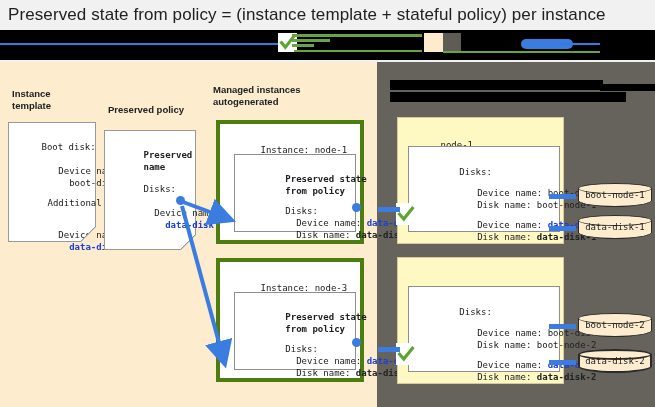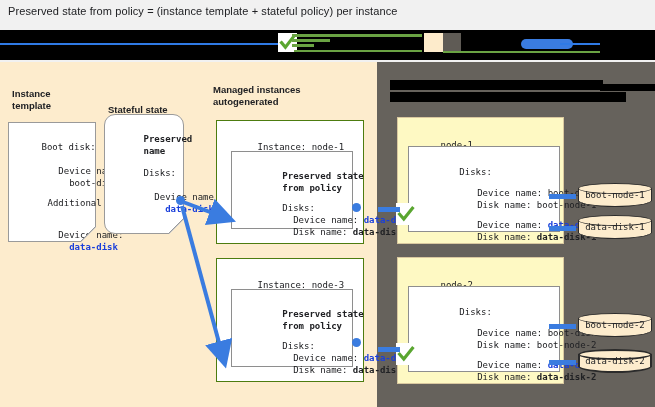--- a/index.html
+++ b/index.html
@@ -7,21 +7,21 @@
     width:655px;height:407px;overflow:hidden;
     background:#f1f1f1;
     font-family:"Liberation Sans", sans-serif;
     position:relative;
   }
   #stage{position:absolute;left:0;top:0;width:655px;height:407px;}
 
   
   .title{
     position:absolute;left:8px;top:5px;
-    font-size:11px;color:#202124;
+    font-size:17px;color:#202124;
     letter-spacing:0.1px;white-space:nowrap;
   }
 
   
   .legendbar{
     position:absolute;left:0;top:30px;width:655px;height:30px;
     background:#000;
   }
   .legend-check{
     position:absolute;left:278px;top:33px;width:19px;height:19px;
@@ -75,21 +75,21 @@
 
   .mono{
     font-family:"DejaVu Sans Mono","Liberation Mono",monospace;
     font-size:9px;line-height:12px;color:#202124;white-space:pre;
   }
   .mono b{font-weight:bold;}
   .blue{color:#1a3fdb;font-weight:bold;}
 
   
   .instbox{
-    position:absolute;background:#ffffff;border:1px solid #4d7c0f;
+    position:absolute;background:#ffffff;border:4px solid #4d7c0f;
     box-sizing:border-box;
   }
   .innerbox{
     position:absolute;background:#ffffff;border:1px solid #8e8e8e;
     box-sizing:border-box;
   }
 
   
   .nodecard{
     position:absolute;background:#fef9c3;border:1px solid #d9c89f;
@@ -158,21 +158,21 @@
   <div class="redact" style="left:390px;top:80px;width:213px;height:10px;"></div>
   <div class="redact" style="left:390px;top:92px;width:236px;height:10px;"></div>
   <div class="redact" style="left:600px;top:84px;width:55px;height:7px;"></div>
 
   <div class="colhead" style="left:12px;top:88px;">
     <div>Instance</div>
     <div>template</div>
   </div>
 
   <div class="colhead" style="left:108px;top:104px;">
-    <div>Stateful state</div>
+    <div>Preserved policy</div>
   </div>
 
   <div class="colhead" style="left:213px;top:84px;">
     <div>Managed instances</div>
     <div>autogenerated</div>
   </div>
 
   <div class="note" style="left:8px;top:122px;width:88px;height:120px;">
     <div class="mono" style="position:absolute;left:0;top:6px;">
       <span>Boot disk:</span>
@@ -192,21 +192,21 @@
     <div class="mono blue" style="position:absolute;left:6px;top:106px;">
       <span>    data-disk</span>
     </div>
     <svg class="notefold-svg" width="16" height="16" viewBox="0 0 16 16">
       <path d="M16 16 L0 16 L16 0 Z" fill="#fdeccd"></path>
       <path d="M16 0 L0 16" stroke="#9a9a9a" stroke-width="1" fill="none"></path>
       <path d="M16 1 L1 16" stroke="#c9c9c9" stroke-width="1" fill="none"></path>
     </svg>
   </div>
 
-  <div class="note" style="left:104px;top:114px;width:80px;height:120px;border-radius:11px;">
+  <div class="note" style="left:104px;top:130px;width:92px;height:120px;">
     <div class="mono" style="position:absolute;left:6px;top:6px;font-weight:bold;">
       <span>Preserved</span>
     </div>
     <div class="mono" style="position:absolute;left:6px;top:18px;font-weight:bold;">
       <span>name</span>
     </div>
     <div class="mono" style="position:absolute;left:6px;top:40px;">
       <span>Disks:</span>
     </div>
     <div class="mono" style="position:absolute;left:6px;top:64px;">
@@ -309,23 +309,20 @@
   <div class="conn" style="left:549px;top:194px;width:27px;"></div>
 
   <div class="cyl" style="left:578px;top:215px;">
     <div class="body"></div>
       <div class="top"></div>
     <div class="lbl">data-disk-1</div>
   </div>
   <div class="conn" style="left:549px;top:226px;width:27px;"></div>
 
   <div class="nodecard" style="left:397px;top:257px;width:167px;height:127px;">
-    <div class="mono" style="position:absolute;left:10px;top:9px;">
-      <span>node-2</span>
-    </div>
     <div class="innerbox" style="left:10px;top:28px;width:152px;height:86px;">
       <div class="mono" style="position:absolute;left:7px;top:7px;">
         <span>Disks:</span>
       </div>
       <div class="mono" style="position:absolute;left:14px;top:28px;">
         <span>  Device name: </span><span>boot-disk</span>
       </div>
       <div class="mono" style="position:absolute;left:14px;top:40px;">
         <span>  Disk name: </span><span>boot-node-2</span>
       </div>

